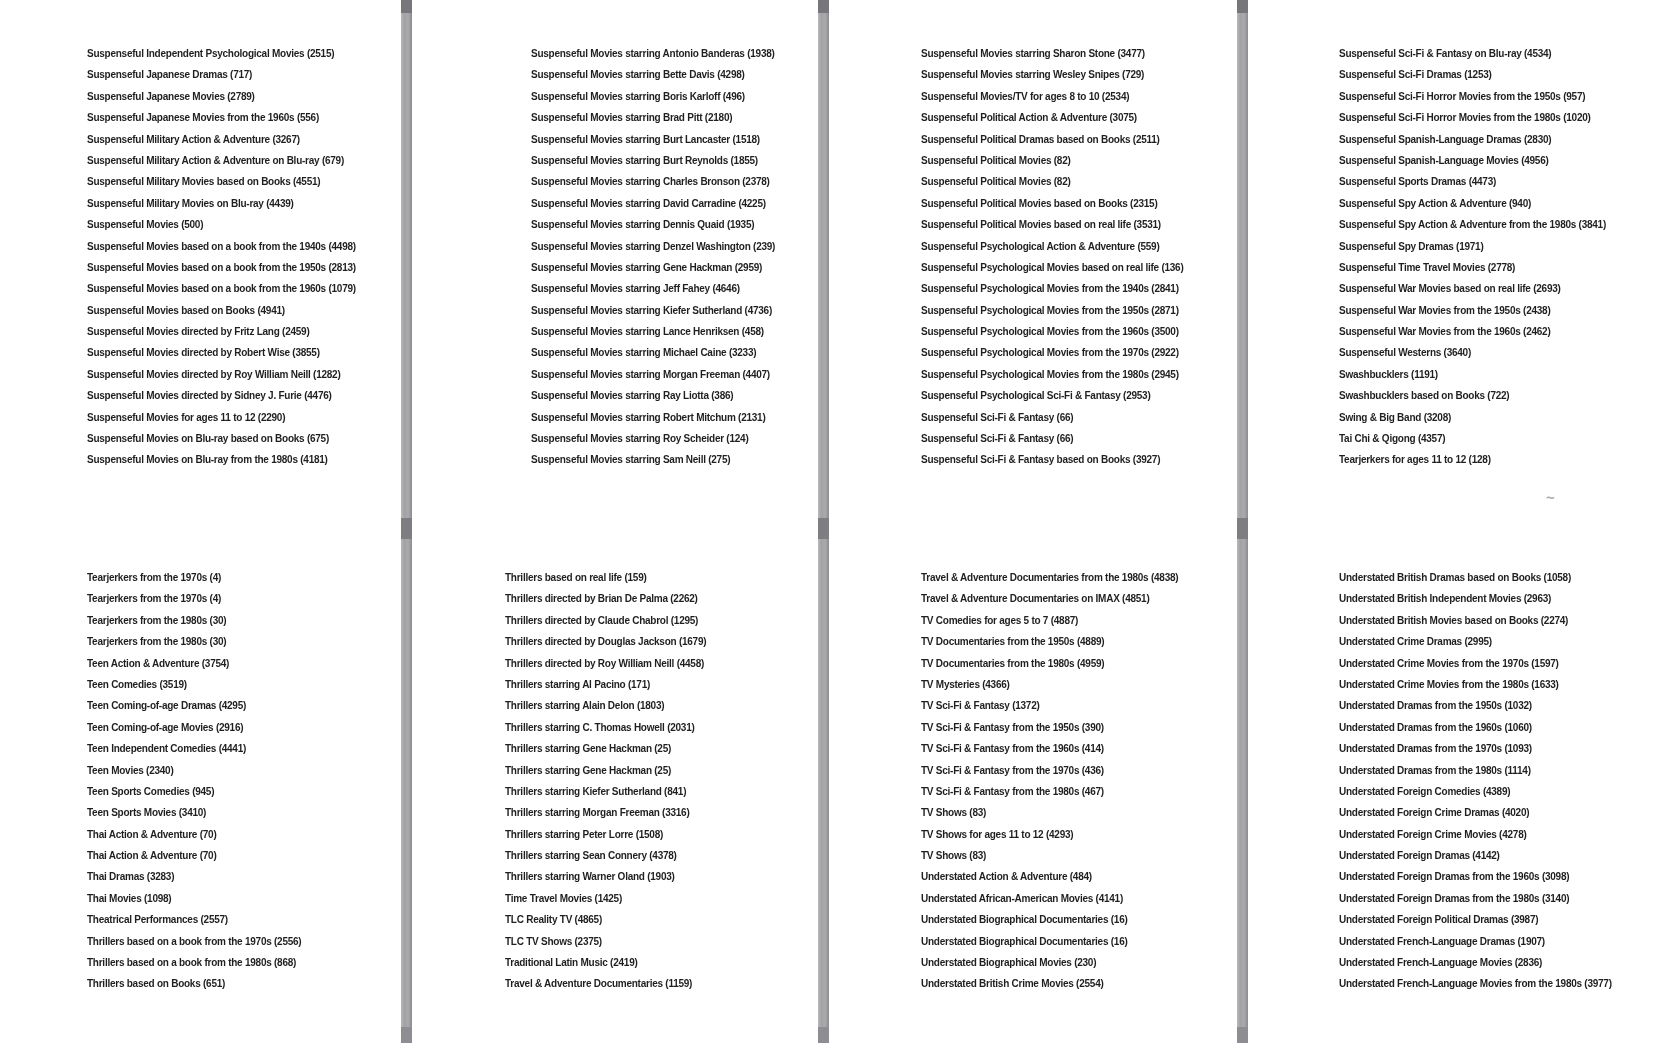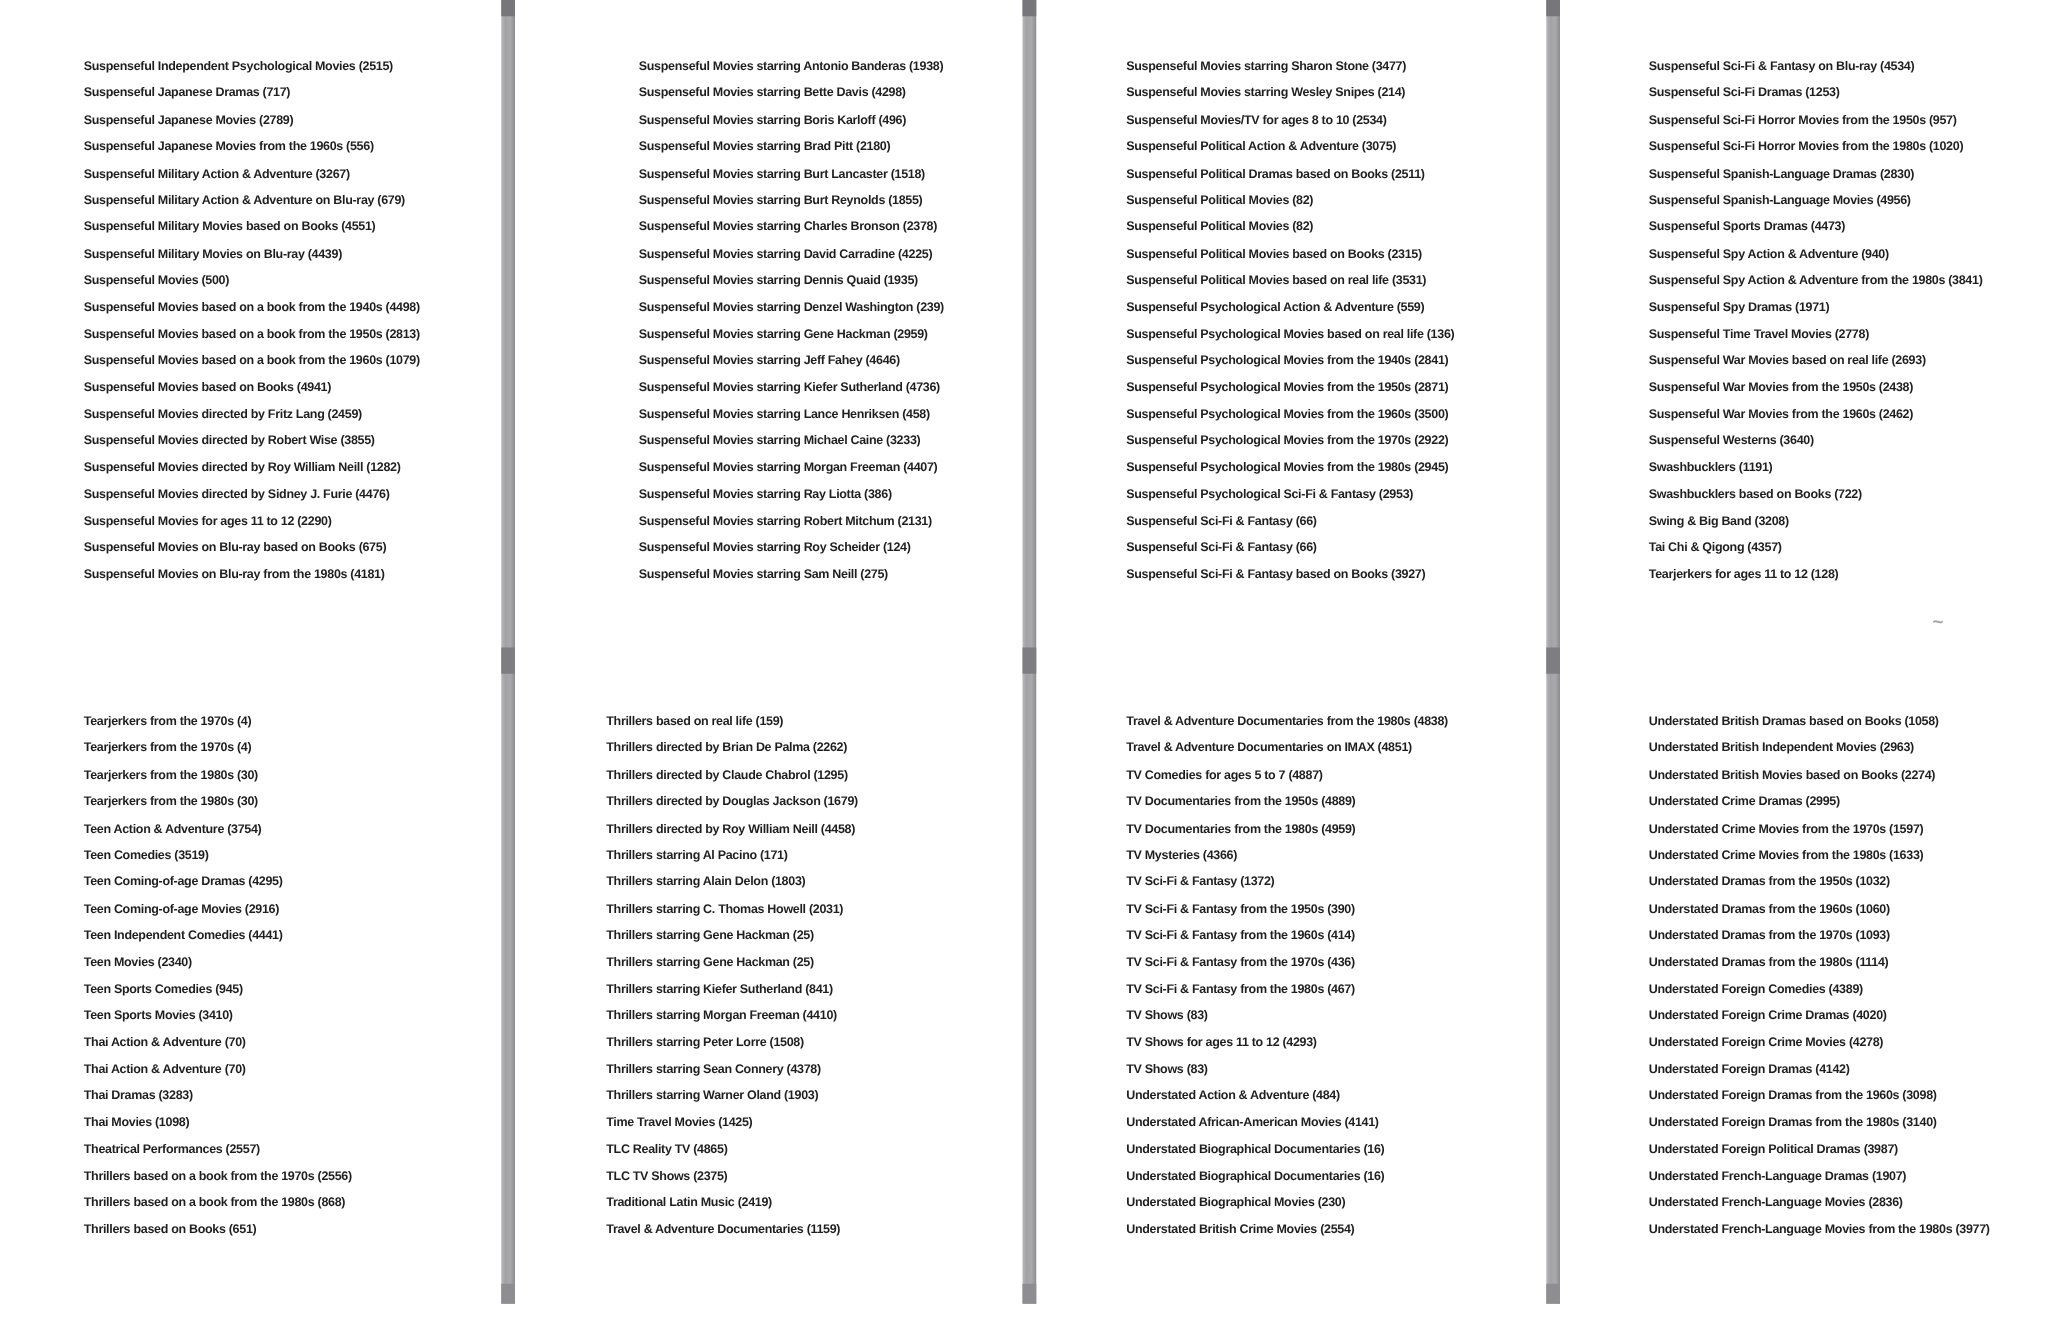--- a/index.html
+++ b/index.html
@@ -4,20 +4,21 @@
 <style>
   html,body{margin:0;padding:0;}
   body{
     width:1656px;height:1060px;position:relative;overflow:hidden;
     background:#ffffff;
     font-family:"Liberation Sans",sans-serif;
   }
   .panel{
     position:absolute;
     width:400px;
+    margin-left:20px;
   }
   .row{
     height:21.4px;
     line-height:21.4px;
     white-space:nowrap;
     font-size:10px;
     font-weight:bold;
     letter-spacing:-0.25px;
     color:#1f1f1f;
   }
@@ -78,21 +79,21 @@
     <div class="row">Suspenseful Movies starring Michael Caine (3233)</div>
     <div class="row">Suspenseful Movies starring Morgan Freeman (4407)</div>
     <div class="row">Suspenseful Movies starring Ray Liotta (386)</div>
     <div class="row">Suspenseful Movies starring Robert Mitchum (2131)</div>
     <div class="row">Suspenseful Movies starring Roy Scheider (124)</div>
     <div class="row">Suspenseful Movies starring Sam Neill (275)</div>
   </div>
 
 <div class="panel" style="left:901px;top:43px">
     <div class="row">Suspenseful Movies starring Sharon Stone (3477)</div>
-    <div class="row">Suspenseful Movies starring Wesley Snipes (214)</div>
+    <div class="row">Suspenseful Movies starring Wesley Snipes (729)</div>
     <div class="row">Suspenseful Movies/TV for ages 8 to 10 (2534)</div>
     <div class="row">Suspenseful Political Action &amp; Adventure (3075)</div>
     <div class="row">Suspenseful Political Dramas based on Books (2511)</div>
     <div class="row">Suspenseful Political Movies (82)</div>
     <div class="row">Suspenseful Political Movies (82)</div>
     <div class="row">Suspenseful Political Movies based on Books (2315)</div>
     <div class="row">Suspenseful Political Movies based on real life (3531)</div>
     <div class="row">Suspenseful Psychological Action &amp; Adventure (559)</div>
     <div class="row">Suspenseful Psychological Movies based on real life (136)</div>
     <div class="row">Suspenseful Psychological Movies from the 1940s (2841)</div>
@@ -157,21 +158,21 @@
     <div class="row">Thrillers directed by Brian De Palma (2262)</div>
     <div class="row">Thrillers directed by Claude Chabrol (1295)</div>
     <div class="row">Thrillers directed by Douglas Jackson (1679)</div>
     <div class="row">Thrillers directed by Roy William Neill (4458)</div>
     <div class="row">Thrillers starring Al Pacino (171)</div>
     <div class="row">Thrillers starring Alain Delon (1803)</div>
     <div class="row">Thrillers starring C. Thomas Howell (2031)</div>
     <div class="row">Thrillers starring Gene Hackman (25)</div>
     <div class="row">Thrillers starring Gene Hackman (25)</div>
     <div class="row">Thrillers starring Kiefer Sutherland (841)</div>
-    <div class="row">Thrillers starring Morgan Freeman (4410)</div>
+    <div class="row">Thrillers starring Morgan Freeman (3316)</div>
     <div class="row">Thrillers starring Peter Lorre (1508)</div>
     <div class="row">Thrillers starring Sean Connery (4378)</div>
     <div class="row">Thrillers starring Warner Oland (1903)</div>
     <div class="row">Time Travel Movies (1425)</div>
     <div class="row">TLC Reality TV (4865)</div>
     <div class="row">TLC TV Shows (2375)</div>
     <div class="row">Traditional Latin Music (2419)</div>
     <div class="row">Travel &amp; Adventure Documentaries (1159)</div>
   </div>
 

